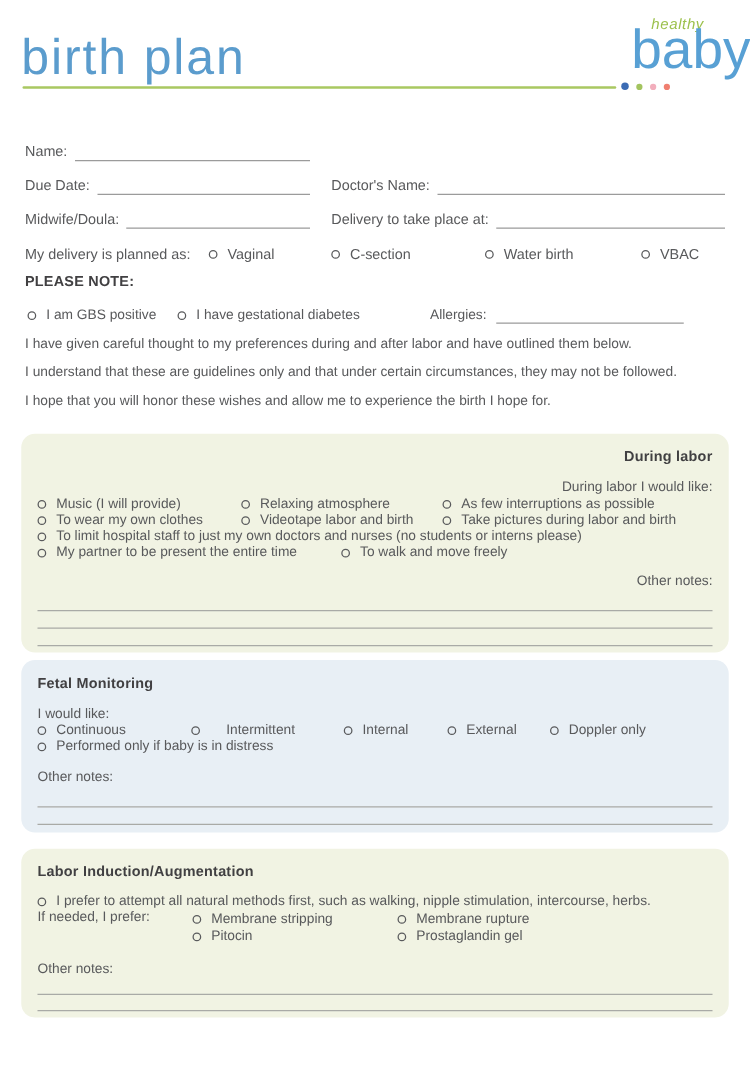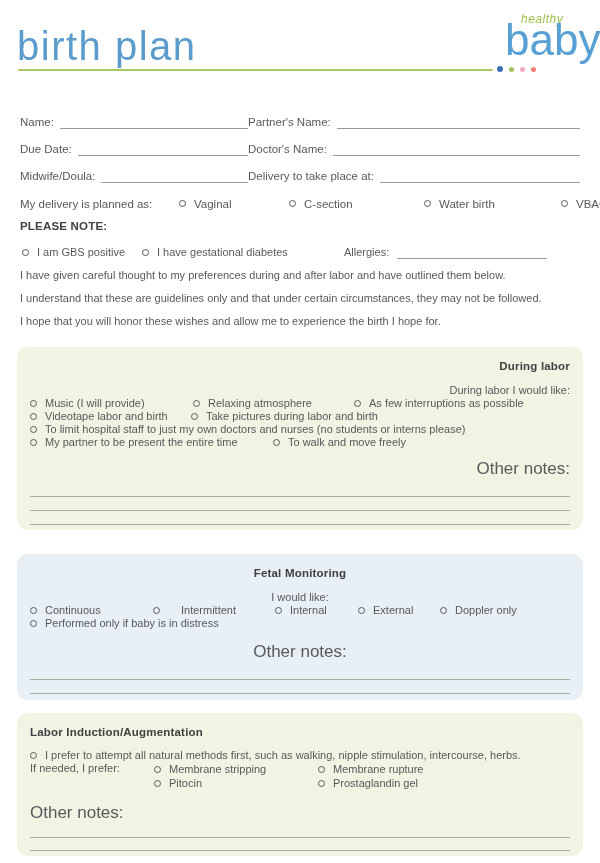--- a/index.html
+++ b/index.html
@@ -33,28 +33,28 @@
     color:#9cc14c;
   }
   .logo-baby {
     position:absolute; left:0; top:6px;
     font-size:44px; line-height:1.1; letter-spacing:0;
     color:#58a0d4;
   }
 
   
   .form-section { margin:12px 20px 0; }
-  .form-row { display:flex; height:17px; margin-bottom:10px; }
+  .form-row { display:flex; gap:17px; height:17px; margin-bottom:10px; }
   .fcell { display:flex; align-items:flex-end; }
   .fcell.left  { flex:0 0 228px; }
   .fcell.right { flex:1; }
   .flabel { font-size:11.5px; white-space:nowrap; padding-bottom:1px; }
   .fline { flex:1; border-bottom:1px solid #9b9b9b; margin-left:6px; height:15px; }
 
-  .delivery-row { display:flex; align-items:center; margin:12px 20px 0; height:17px; font-size:11.5px;gap:12px; }
+  .delivery-row { display:flex; align-items:center; margin:12px 20px 0; height:17px; font-size:11.5px; }
   .dlabel { flex:0 0 147px; }
   .opt { display:flex; align-items:center; }
   .opt.w98  { flex:0 0 98px; }
   .opt.w123 { flex:0 0 123px; }
   .opt.w125 { flex:0 0 125px; }
 
   .radio {
     display:inline-block; flex:0 0 auto;
     width:7px; height:7px;
     border:1.5px solid #595a5c; border-radius:50%;
@@ -71,33 +71,33 @@
 
   
   .intro { margin:8px 20px 0; }
   .intro p { font-size:11px; line-height:15px; margin-bottom:8px; }
 
   
   .box { margin:0 17px; border-radius:11px; padding:13px 13px 5px; }
   .box.green { background:#f1f3e3; }
   .box.blue  { background:#e8eff5; }
   .box1 { margin-top:18px;text-align:right; }
-  .box2 { margin-top:24px; padding-bottom:6px;text-align:center; }
+  .box2 { margin-top:6px; padding-bottom:6px; }
   .box3 { margin-top:13px; }
   .box-title { font-size:11.5px; font-weight:bold; color:#414042; letter-spacing:.2px; }
   .box-intro { margin-top:12px; font-size:11px; line-height:13px; }
   .brow { display:flex; align-items:center; font-size:11px; line-height:13px; height:13px; }
   .brow .c163 { flex:0 0 163px; }
   .brow .c161 { flex:0 0 161px; }
   .brow .c123 { flex:0 0 123px; }
   .brow .c122 { flex:0 0 122px;gap:13px; }
   .brow .c83  { flex:0 0 83px; }
   .brow .c82  { flex:0 0 82px; }
   .brow .c243 { flex:0 0 243px; }
-  .other-notes { font-size:17px; }
+  .other-notes { font-size:11px; }
   .box1 .other-notes { margin-top:10px; }
   .box2 .other-notes { margin-top:12px; }
   .box3 .other-notes { margin-top:13px; }
   .nlines { margin-top:4px; }
   .nline { height:14px; border-bottom:1px solid #a9aaa6; }
   .box3 .nlines { margin-top:2px; }
   .box3 .nline { height:13px; }
 
   .ifneeded { display:flex; font-size:11px; line-height:13px; }
   .if-label { flex:0 0 124px; }
@@ -125,24 +125,20 @@
       <span class="logo-baby">baby</span>
     </div>
   </header>
 
   <section class="form-section">
     <div class="form-row">
       <div class="fcell left">
         <span class="flabel">Name:</span>
         <span class="fline"></span>
       </div>
-      <div class="fcell right">
-        <span class="flabel">Partner's Name:</span>
-        <span class="fline"></span>
-      </div>
     </div>
     <div class="form-row">
       <div class="fcell left">
         <span class="flabel">Due Date:</span>
         <span class="fline"></span>
       </div>
       <div class="fcell right">
         <span class="flabel">Doctor's Name:</span>
         <span class="fline"></span>
       </div>
@@ -212,20 +208,24 @@
       <span class="bopt c161">
         <span class="radio"></span>
         <span>Relaxing atmosphere</span>
       </span>
       <span class="bopt">
         <span class="radio"></span>
         <span>As few interruptions as possible</span>
       </span>
     </div>
     <div class="brow">
+      <span class="bopt c163">
+        <span class="radio"></span>
+        <span>To wear my own clothes</span>
+      </span>
       <span class="bopt c161">
         <span class="radio"></span>
         <span>Videotape labor and birth</span>
       </span>
       <span class="bopt">
         <span class="radio"></span>
         <span>Take pictures during labor and birth</span>
       </span>
     </div>
     <div class="brow">

